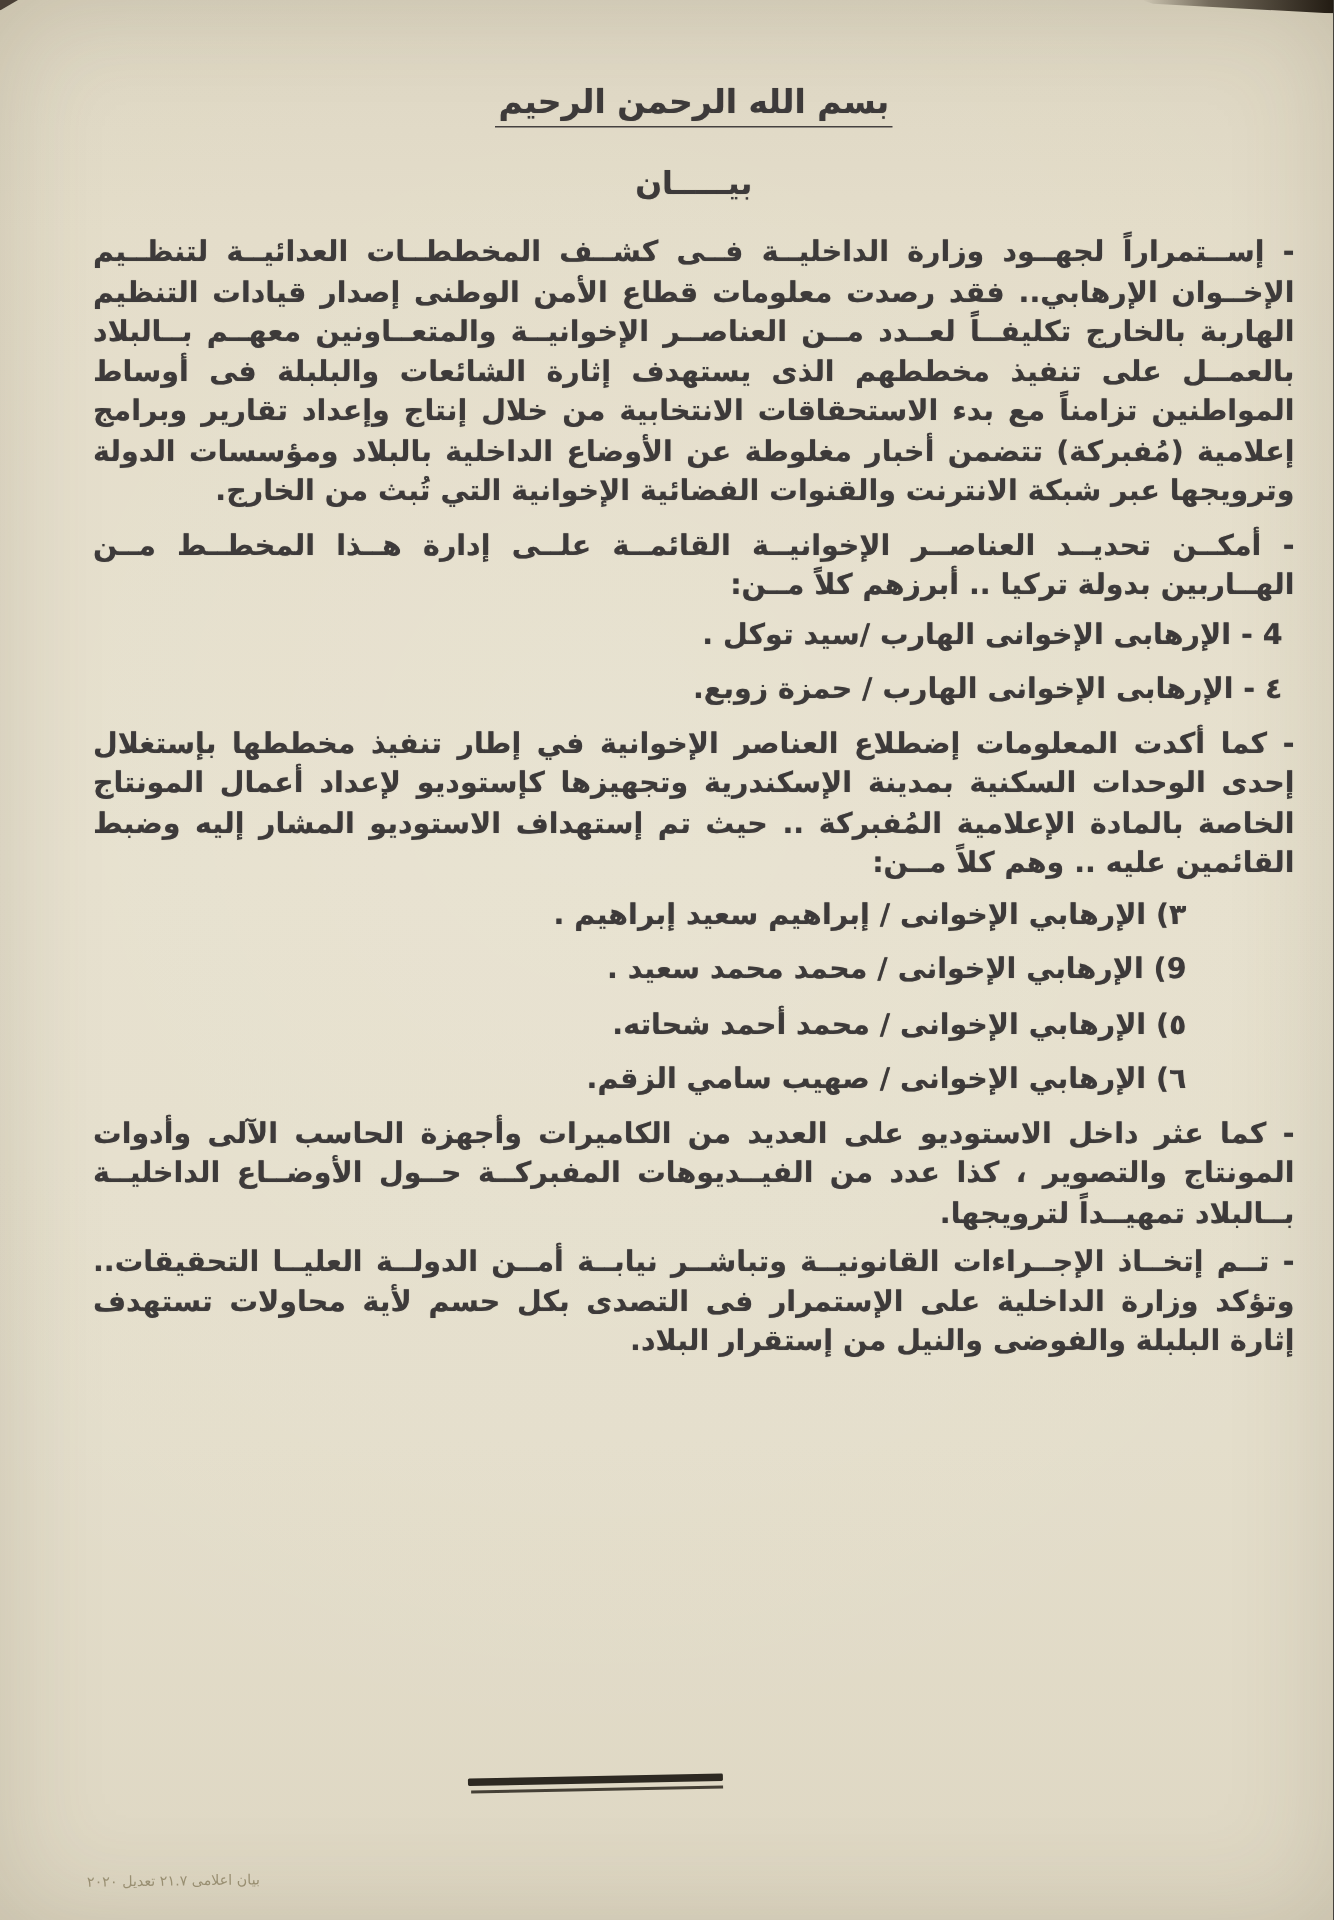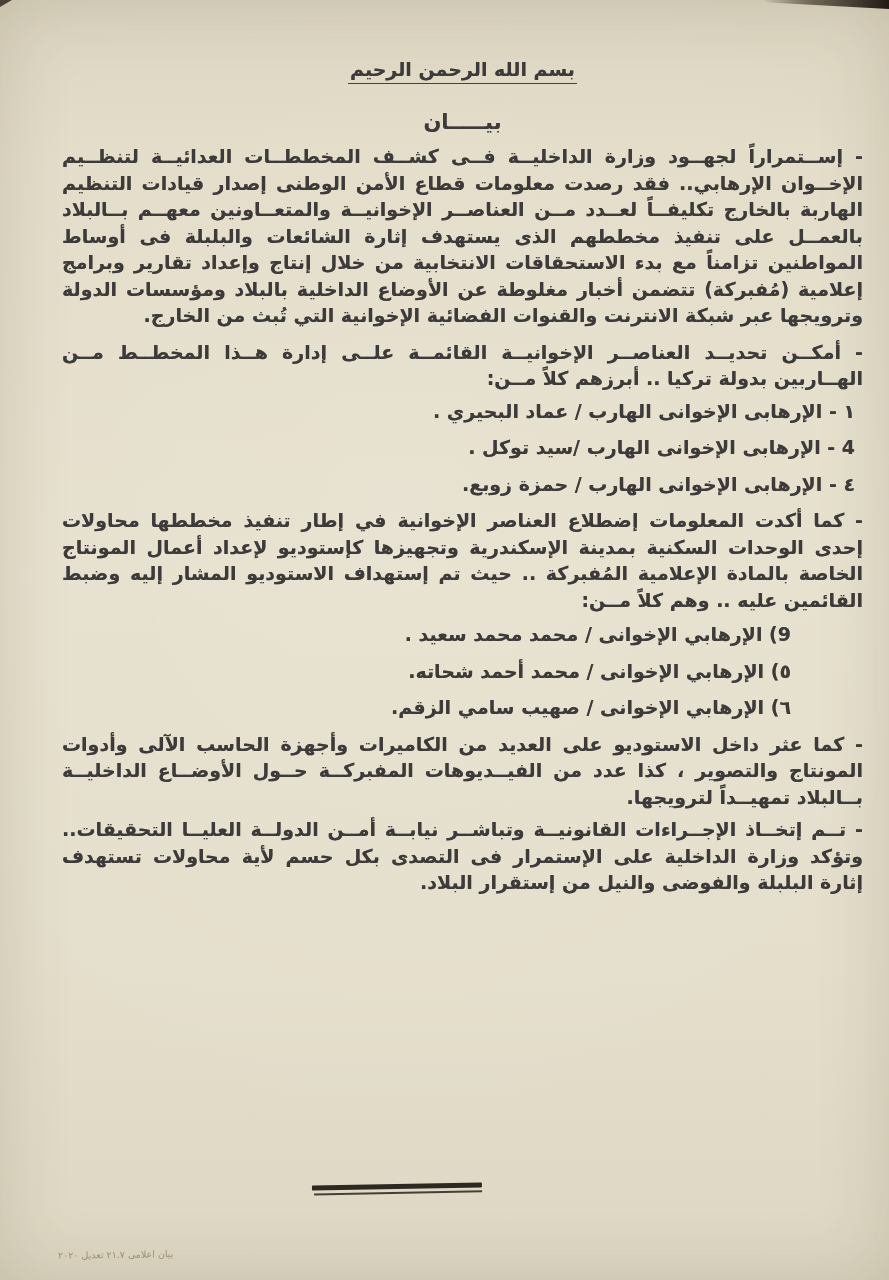--- a/index.html
+++ b/index.html
@@ -30,25 +30,25 @@
     position:absolute;top:0;right:0;left:0;
     padding:56px 26px 0 62px;
     color:#3d3a3a;
     font-weight:bold;
     font-size:19px;
     line-height:26.5px;
     text-align:justify;
     text-shadow:0 0 .5px rgba(64,58,52,.55);
   }
   .basmala{
-    text-align:center;margin:0 0 26px 0;font-size:19px;
+    text-align:center;margin:0 0 26px 0;font-size:22px;
   }
   .basmala span{border-bottom:1.6px solid #454140;padding:0 2px 3px 2px;}
   .doc-title{
-    text-align:center;margin:0 0 8px 0;font-size:21px;letter-spacing:1px;
+    text-align:center;margin:0 0 20px 0;font-size:21px;letter-spacing:1px;
   }
   p.para{margin:0 0 6px 0;}
   p.para.gap{margin-bottom:10px;}
   ul.plain{list-style:none;margin:4px 0 10px 0;padding:0 8px 0 0;}
   ul.plain li{margin:0 0 10.5px 0;line-height:26px;white-space:nowrap;}
   ul.indented{padding-right:72px;margin-top:8px;margin-bottom:10px;}
   ul.indented li{margin-bottom:10.5px;}
   .after-list{margin-top:2px;}
   .legal{margin-top:12px;}
   .separator{
@@ -78,28 +78,28 @@
       <span>بسم الله الرحمن الرحيم</span>
     </div>
 
     <div class="doc-title">بيـــــان</div>
 
     <p class="para gap">- إســتمراراً لجهــود وزارة الداخليــة فــى كشــف المخططــات العدائيــة لتنظــيم الإخــوان الإرهابي.. فقد رصدت معلومات قطاع الأمن الوطنى إصدار قيادات التنظيم الهاربة بالخارج تكليفــاً لعــدد مــن العناصــر الإخوانيــة والمتعــاونين معهــم بــالبلاد بالعمــل على تنفيذ مخططهم الذى يستهدف إثارة الشائعات والبلبلة فى أوساط المواطنين تزامناً مع بدء الاستحقاقات الانتخابية من خلال إنتاج وإعداد تقارير وبرامج إعلامية (مُفبركة) تتضمن أخبار مغلوطة عن الأوضاع الداخلية بالبلاد ومؤسسات الدولة وترويجها عبر شبكة الانترنت والقنوات الفضائية الإخوانية التي تُبث من الخارج.</p>
 
     <p class="para">- أمكــن تحديــد العناصــر الإخوانيــة القائمــة علــى إدارة هــذا المخطــط مــن الهــاربين بدولة تركيا .. أبرزهم كلاً مــن:</p>
 
     <ul class="plain">
-      <li>١ - الإرهابى الإخوانى الهارب / عماد البحيري .</li>
       <li>4 - الإرهابى الإخوانى الهارب /سيد توكل .</li>
       <li>٤ - الإرهابى الإخوانى الهارب / حمزة زوبع.</li>
     </ul>
 
-    <p class="para">- كما أكدت المعلومات إضطلاع العناصر الإخوانية في إطار تنفيذ مخططها محاولات إحدى الوحدات السكنية بمدينة الإسكندرية وتجهيزها كإستوديو لإعداد أعمال المونتاج الخاصة بالمادة الإعلامية المُفبركة .. حيث تم إستهداف الاستوديو المشار إليه وضبط القائمين عليه .. وهم كلاً مــن:</p>
+    <p class="para">- كما أكدت المعلومات إضطلاع العناصر الإخوانية في إطار تنفيذ مخططها بإستغلال إحدى الوحدات السكنية بمدينة الإسكندرية وتجهيزها كإستوديو لإعداد أعمال المونتاج الخاصة بالمادة الإعلامية المُفبركة .. حيث تم إستهداف الاستوديو المشار إليه وضبط القائمين عليه .. وهم كلاً مــن:</p>
 
     <ul class="plain indented">
+      <li>٣) الإرهابي الإخوانى / إبراهيم سعيد إبراهيم .</li>
       <li>9) الإرهابي الإخوانى / محمد محمد سعيد .</li>
       <li>٥) الإرهابي الإخوانى / محمد أحمد شحاته.</li>
       <li>٦) الإرهابي الإخوانى / صهيب سامي الزقم.</li>
     </ul>
 
     <p class="para after-list">- كما عثر داخل الاستوديو على العديد من الكاميرات وأجهزة الحاسب الآلى وأدوات المونتاج والتصوير ، كذا عدد من الفيــديوهات المفبركــة حــول الأوضــاع الداخليــة بــالبلاد تمهيــداً لترويجها.</p>
 
     <p class="para legal">- تــم إتخــاذ الإجــراءات القانونيــة وتباشــر نيابــة أمــن الدولــة العليــا التحقيقات.. وتؤكد وزارة الداخلية على الإستمرار فى التصدى بكل حسم لأية محاولات تستهدف إثارة البلبلة والفوضى والنيل من إستقرار البلاد.</p>
 
   </div>

